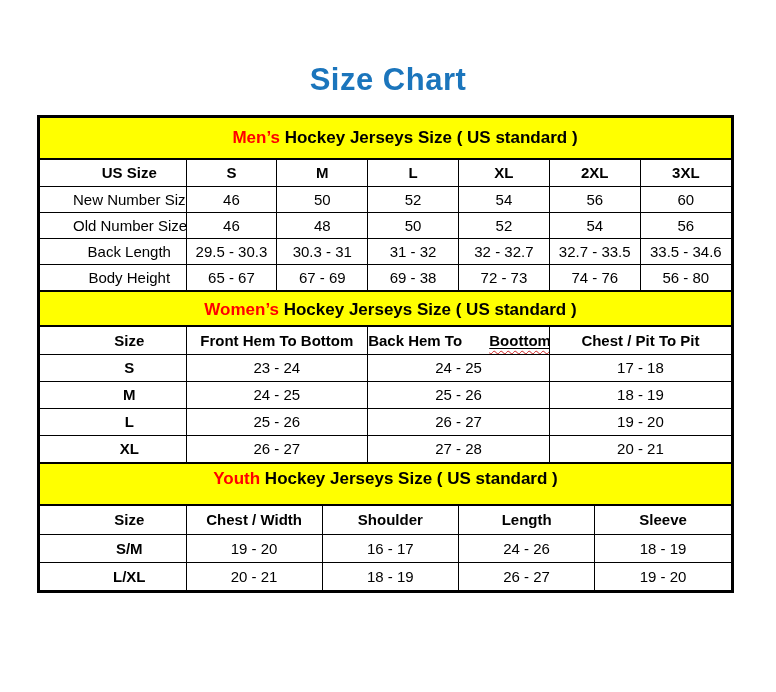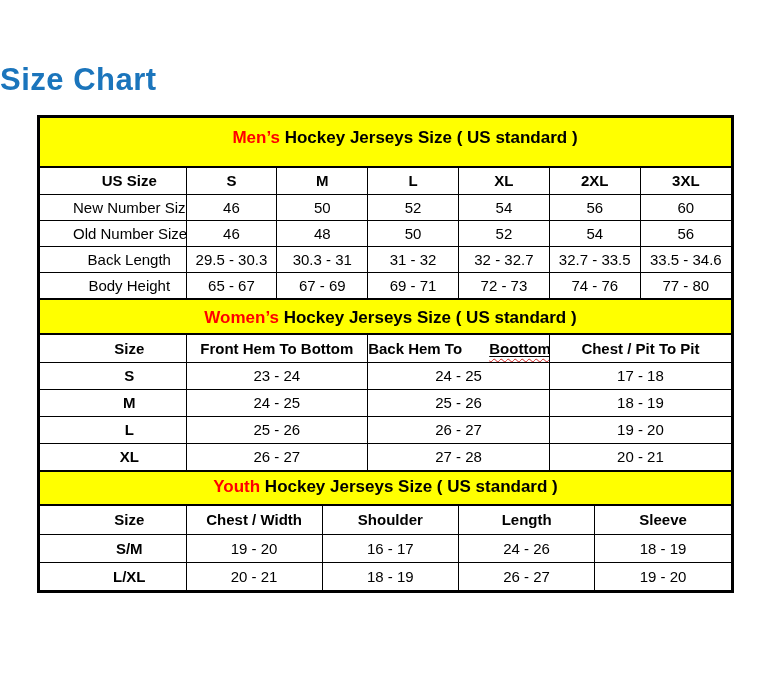--- a/index.html
+++ b/index.html
@@ -17,20 +17,21 @@
     width: 776px;
     height: 692px;
     background: #ffffff;
     overflow: hidden;
   }
   .title {
     position: absolute;
     top: 62px;
     left: 0;
     width: 776px;
+    text-align: center;
     font-size: 31px;
     font-weight: 700;
     letter-spacing: 0.5px;
     color: var(--title_blue, #1B75BC);
   }
   .chart-wrapper {
     position: absolute;
     top: 115px;
     left: 37px;
     width: 697px;
@@ -40,23 +41,23 @@
   .banner {
     background: var(--banner_yellow, #FFFF00);
     border-top: 2.5px solid var(--border_black, #000);
     border-bottom: 2.5px solid var(--border_black, #000);
     text-align: center;
     font-weight: 700;
     font-size: 17px;
   }
   .banner.first { border-top: 0; }
   .banner .hl { color: var(--accent_red, #FF0000); }
-  .banner-mens   { height: 50px; line-height: 40px; padding-left: 39px; }
+  .banner-mens   { height: 42px; line-height: 40px; padding-left: 39px; }
   .banner-womens { height: 37px; line-height: 35px; padding-left: 10px; }
-  .banner-youth  { height: 36px; line-height: 30px; }
+  .banner-youth  { height: 44px; line-height: 30px; }
   table.grid {
     width: 100%;
     border-collapse: collapse;
     table-layout: fixed;
   }
   table.grid td {
     border: 1.5px solid var(--border_black, #000);
     text-align: center;
     vertical-align: middle;
     font-size: 15px;
@@ -142,24 +143,24 @@
         <td>30.3 - 31</td>
         <td>31 - 32</td>
         <td>32 - 32.7</td>
         <td>32.7 - 33.5</td>
         <td>33.5 - 34.6</td>
       </tr>
       <tr>
         <td class="rowlabel">Body Height</td>
         <td>65 - 67</td>
         <td>67 - 69</td>
-        <td>69 - 71</td>
+        <td>69 - 38</td>
         <td>72 - 73</td>
         <td>74 - 76</td>
-        <td>77 - 80</td>
+        <td>56 - 80</td>
       </tr>
     </tbody>
       </table>
 
     <div class="banner banner-womens"><span class="hl">Women’s</span><span> Hockey Jerseys Size ( US standard )</span></div>
 
     <table class="grid womens">
       <colgroup>
           <col class="label-col">
           <col>

